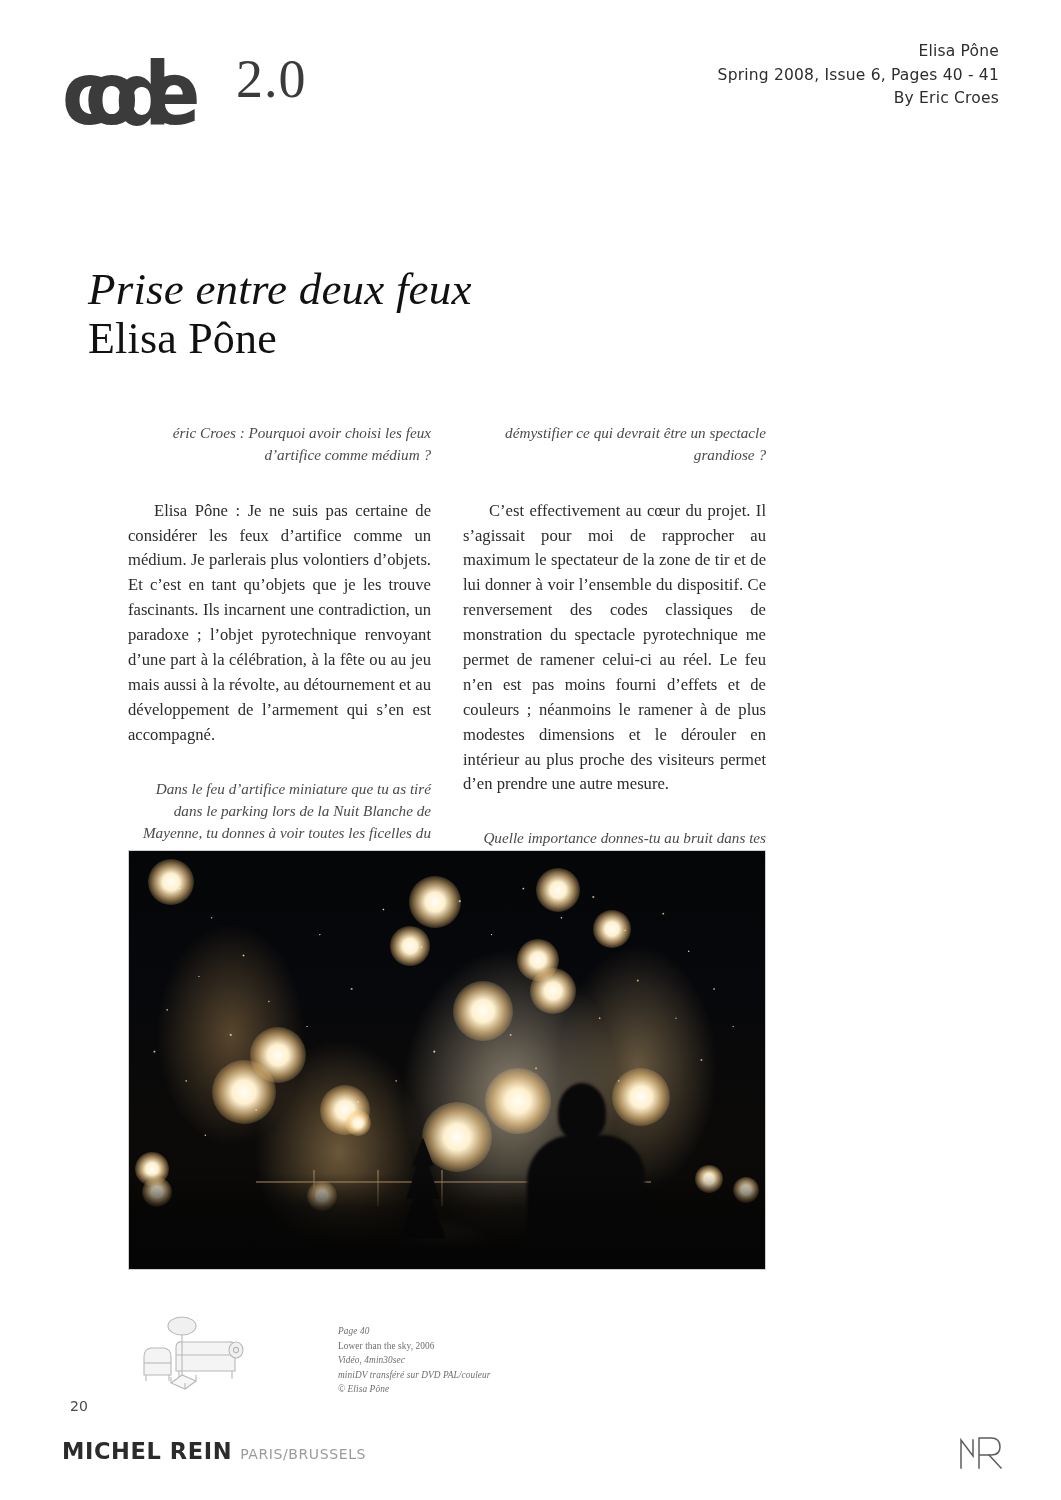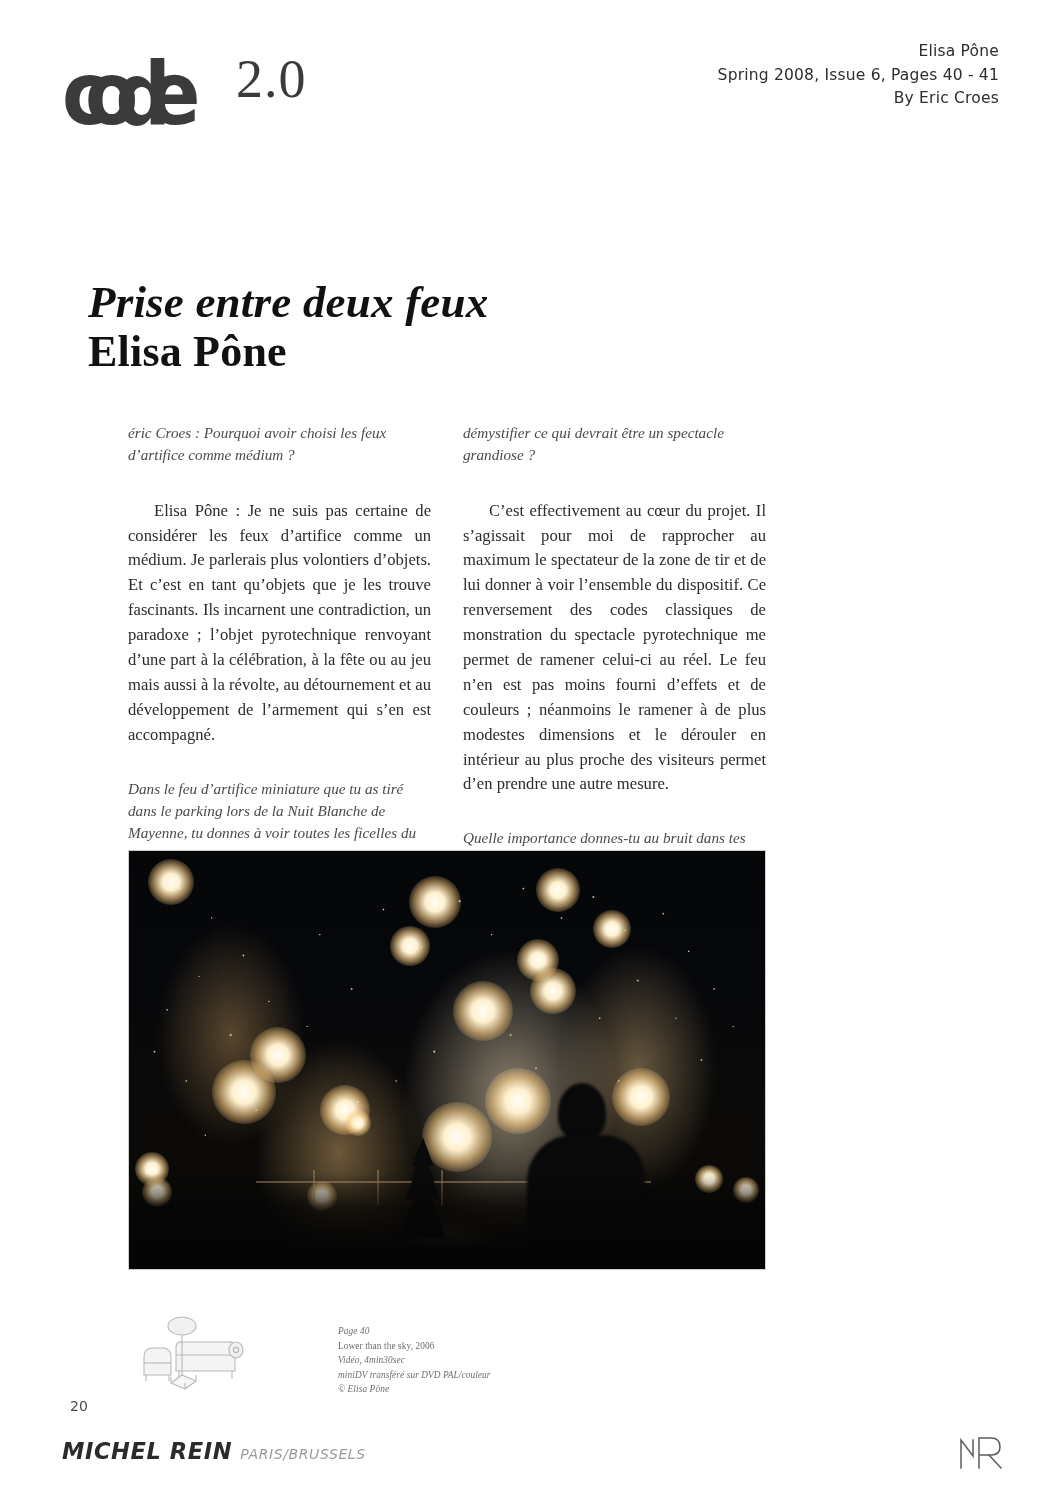--- a/index.html
+++ b/index.html
@@ -66,23 +66,22 @@
     line-height: 1.53;
     color: #2d2d2d;
     letter-spacing: 0.2px;
   }
   .header-meta div { white-space: nowrap; }
 
   
   .title-block {
     position: absolute;
     left: 88px;
-    top: 278px;
+    top: 265px;
     width: 700px;
-    font-weight: bold;
   }
 
   .article-title {
     font-family: "Liberation Serif", serif;
     font-style: italic;
     font-size: 45px;
     line-height: 1.08;
     color: #111111;
     letter-spacing: 0.2px;
   }
@@ -108,21 +107,21 @@
 
   .col {
     width: 303px;
   }
 
   .q {
     font-style: italic;
     font-size: 15.2px;
     line-height: 1.47;
     color: #4a4a4a;
-    text-align: left;
+    text-align: right;
   }
 
   .a {
     font-size: 16.6px;
     line-height: 1.5;
     color: #2b2b2b;
     text-align: justify;
     text-indent: 26px;
     margin-top: 32px;
   }
@@ -309,21 +308,20 @@
     height: 78px;
   }
 
   .brand {
     position: absolute;
     left: 62px;
     top: 16px;
     display: flex;
     align-items: baseline;
     gap: 8px;
-    font-style: italic;
   }
   .brand-name {
     font-family: "DejaVu Sans", sans-serif;
     font-weight: bold;
     font-size: 22.5px;
     color: #2b2b2b;
     letter-spacing: .6px;
   }
   .brand-cities {
     font-family: "DejaVu Sans", sans-serif;

